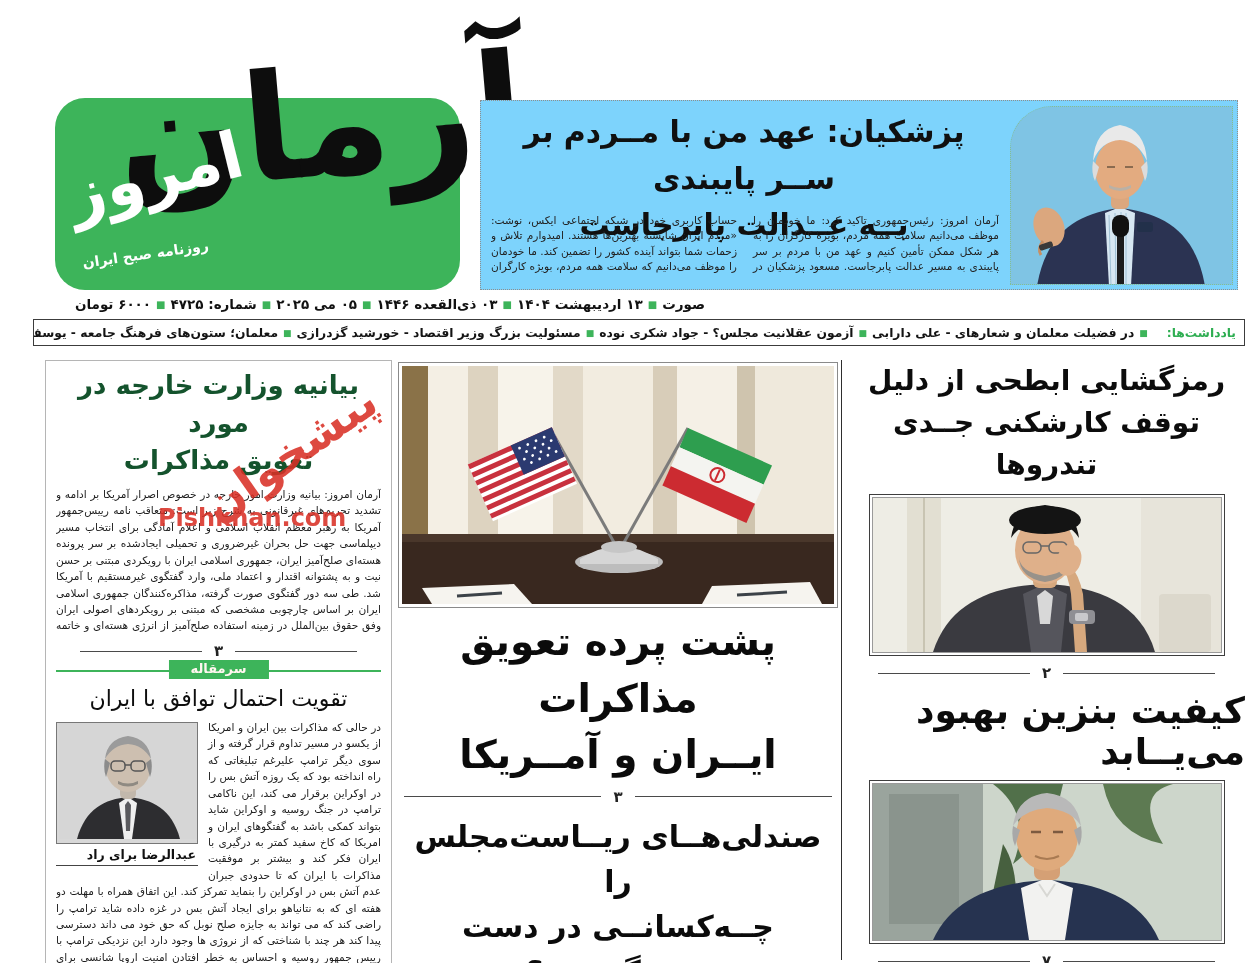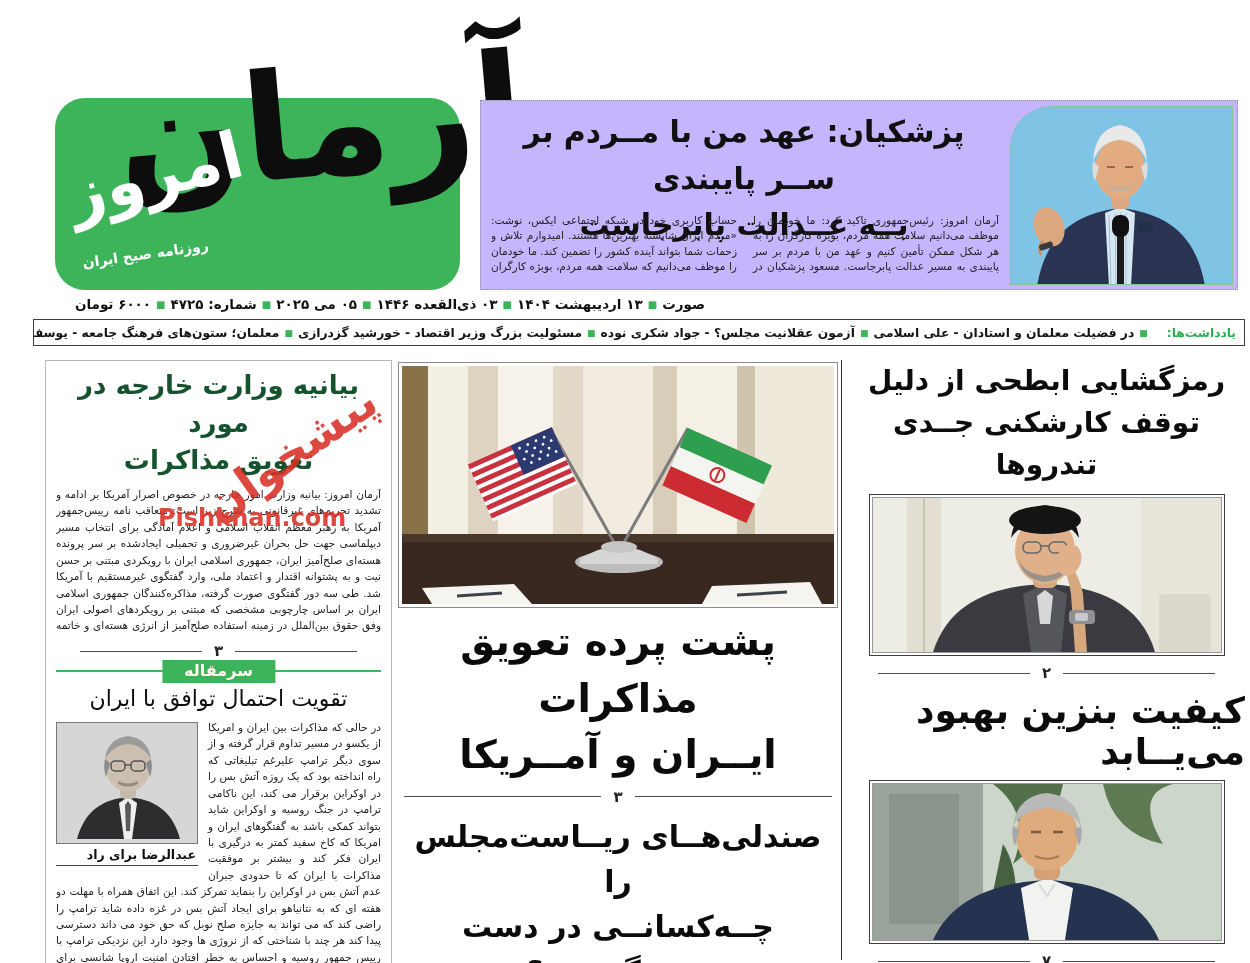--- a/index.html
+++ b/index.html
@@ -13,21 +13,21 @@
   .masthead-title { position:absolute; left:118px; top:8px; width:370px; height:280px;
     font-size:148px; font-weight:bold; color:#0d0d0d; text-align:center; line-height:1.6;
     transform:rotate(-5deg); pointer-events:none; }
   .masthead-subtitle { position:absolute; left:66px; top:138px; font-size:64px; font-weight:bold;
     color:#fff; transform:rotate(-14deg); }
   .masthead-tagline { position:absolute; left:82px; top:246px; font-size:14px; font-weight:bold;
     color:#fff; transform:rotate(-8deg); }
 
   
   .lead-box { position:absolute; left:480px; top:100px; width:758px; height:190px;
-    background:#c4b5fd; border:1px dotted #8e8e8e; }
+    background:#7dd3fc; border:1px dotted #8e8e8e; }
   .lead-photo { position:absolute; right:4px; top:5px; width:223px; height:179px;
     border-radius:42px 0 0 0; overflow:hidden; border:1px dotted #84bf92; background:#7fc4e4; }
   .lead-photo svg { display:block; }
   .lead-headline { position:absolute; right:236px; left:6px; top:8px; text-align:center;
     font-size:30px; font-weight:bold; color:#101010; line-height:1.55; letter-spacing:-0.5px; }
   .lead-body { position:absolute; right:238px; left:10px; top:112px; height:72px; overflow:hidden;
     font-size:10.6px; line-height:1.45; color:#222; text-align:justify;
     column-count:2; column-gap:16px; }
 
   
@@ -56,21 +56,21 @@
   .col-left { position:absolute; left:45px; top:360px; width:347px; height:603px;
     border-left:1px solid #b5b5b5; border-right:1px solid #b5b5b5; border-top:1px solid #b5b5b5;
     padding:6px 10px 0 10px; direction:rtl; overflow:hidden; }
   .lc-h1 { text-align:center; font-size:26px; font-weight:bold; color:#14532d; line-height:1.45;
     letter-spacing:-0.5px; }
   .lc-body { margin-top:6px; height:150px; overflow:hidden; font-size:10.6px; line-height:1.55;
     color:#1d1d1d; text-align:justify; }
   .col-left .divider { margin:6px 24px 0 24px; }
   .editorial-rule { margin-top:10px; border-top:2.5px solid #3db45a; position:relative; height:14px; }
   .editorial-badge { position:absolute; top:-12px; right:50%; transform:translateX(50%);
-    background:#3db45a; color:#fff7ef; font-size:16px; font-weight:bold; padding:1px 22px 3px 22px; }
+    background:#3db45a; color:#fff7ef; font-size:13px; font-weight:bold; padding:1px 22px 3px 22px; }
   .ed-h { text-align:center; font-size:22px; font-weight:normal; color:#0e0e0e; margin-top:2px;
     letter-spacing:-0.5px; }
   .ed-flow { margin-top:8px; height:262px; overflow:hidden; }
   .ed-photo-box { float:left; width:142px; margin:3px 10px 2px 0; }
   .ed-photo-frame { border:1px solid #777; background:#d8d8d8; }
   .ed-caption { font-size:12.5px; font-weight:bold; color:#111; text-align:right; padding:3px 2px;
     border-bottom:1.5px solid #444; }
   .ed-body { font-size:10.6px; line-height:1.55; color:#1d1d1d; text-align:justify; }
 
   
@@ -145,21 +145,21 @@
     <span>صورت</span>
     <span>۱۳ اردیبهشت ۱۴۰۴</span>
     <span>۰۳ ذی‌القعده ۱۴۴۶</span>
     <span>۰۵ می ۲۰۲۵</span>
     <span>شماره: ۴۷۲۵</span>
     <span>۶۰۰۰ تومان</span>
   </div>
 
   <div class="notes-bar">
     <span class="notes-label">یادداشت‌ها:</span>
-    <span class="note-item">در فضیلت معلمان و استادان - علی اسلامی</span>
+    <span class="note-item">در فضیلت معلمان و شعارهای - علی دارابی</span>
     <span class="note-item">آزمون عقلانیت مجلس؟ - جواد شکری نوده</span>
     <span class="note-item">مسئولیت بزرگ وزیر اقتصاد - خورشید گزدرازی</span>
     <span class="note-item">معلمان؛ ستون‌های فرهنگ جامعه - یوسف بهارلو</span>
 
   </div>
 
   <section class="col-left">
     <h2 class="lc-h1">
       <span>بیانیه وزارت خارجه در مورد</span><br>
       <span>تعویق مذاکرات</span>

